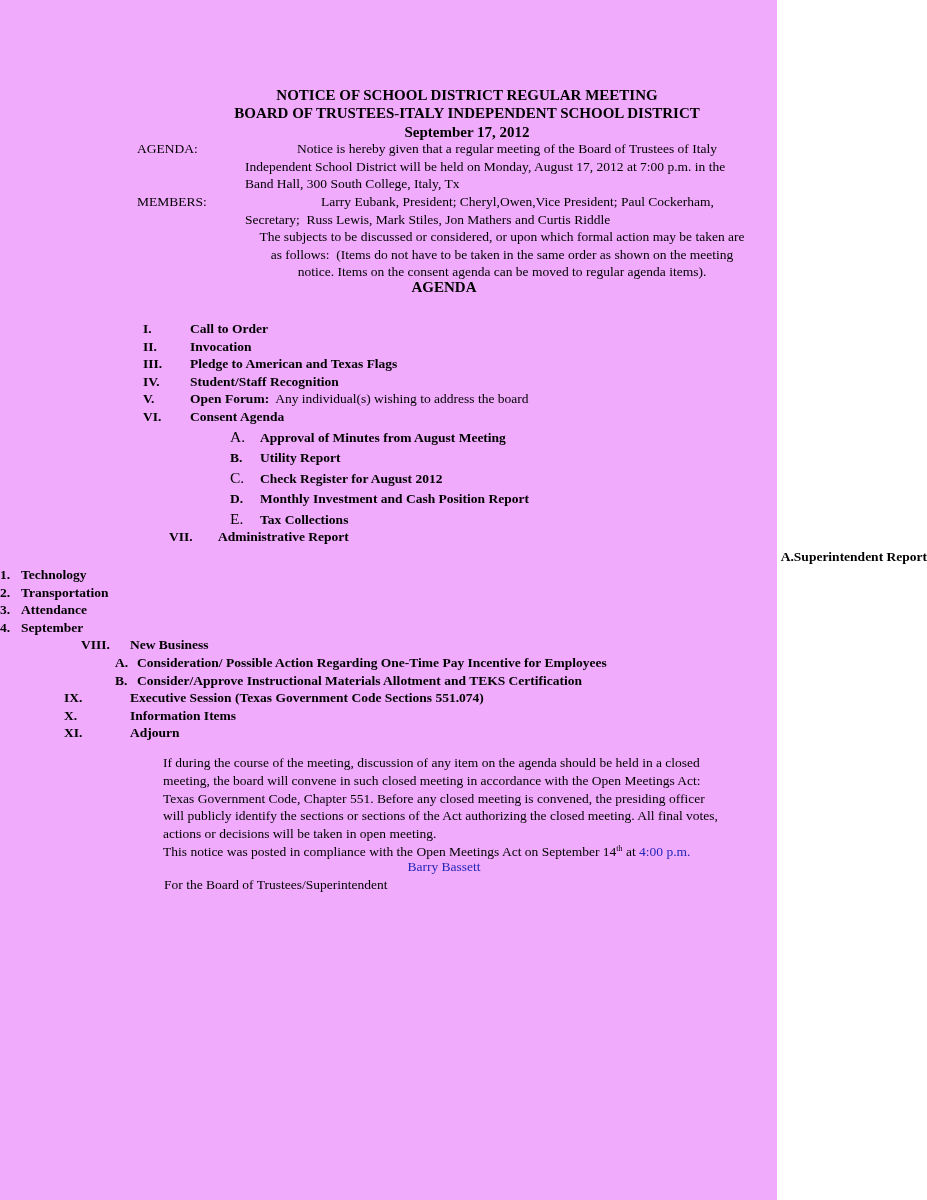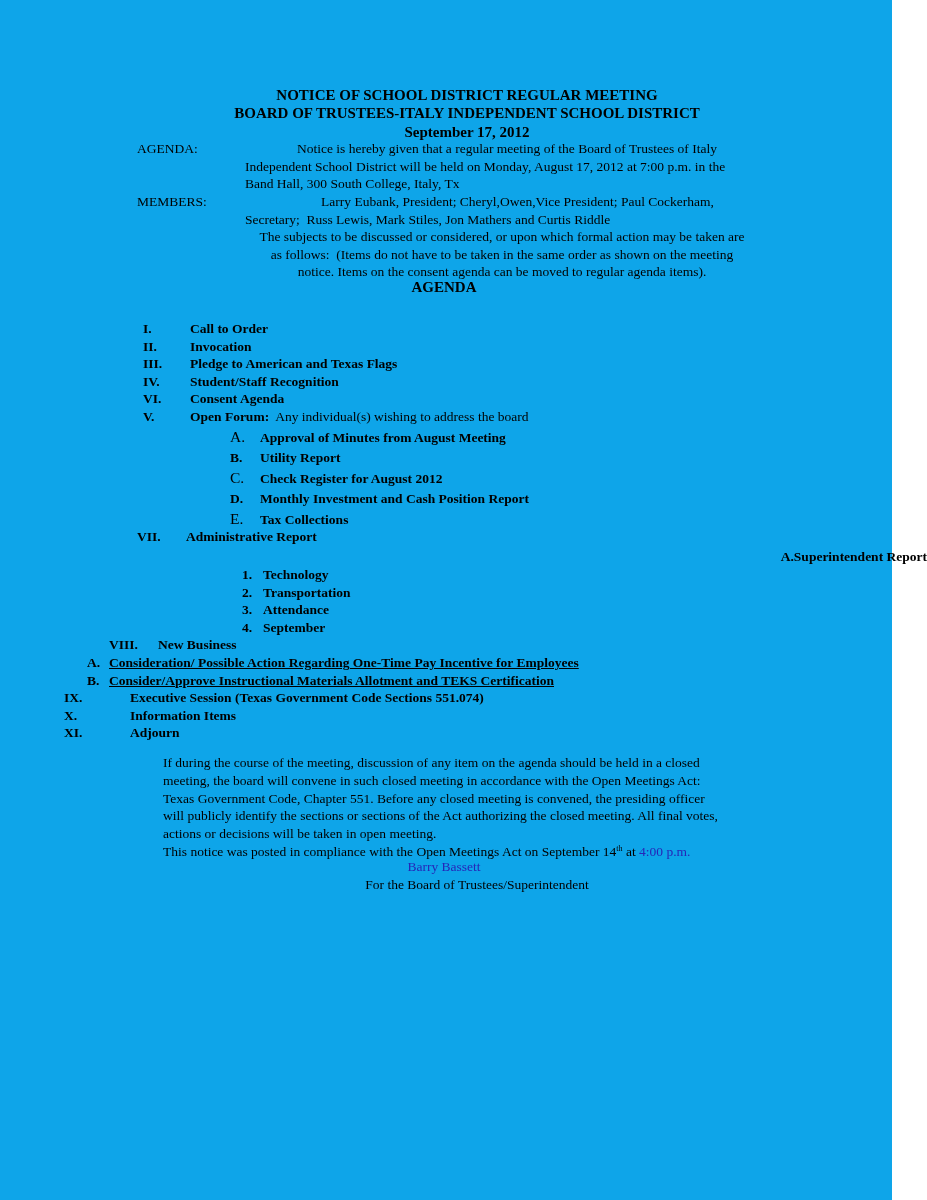--- a/index.html
+++ b/index.html
@@ -1,17 +1,17 @@
 <!DOCTYPE html>
 <html><head>
 <meta charset="utf-8">
 <style>
   html,body { margin:0; padding:0; background:#ffffff; }
   .page {
-    position:relative; width:892px; height:1200px; background:#0ea5e9;
+    position:relative; width:777px; height:1200px; background:#f0abfc;
     font-family:"Liberation Serif", serif; color:#000000;
     font-size:13.5px; line-height:17.6px;
   }
   .line { white-space:pre-wrap; }
   .blue { color:#2626b8; }
 
   .titles { position:absolute; top:86px; left:137px; width:660px; text-align:center;
             font-weight:bold; font-size:15px; line-height:18.3px; }
 
   .label-row { position:absolute; left:137px; width:660px; }
@@ -27,33 +27,33 @@
   .agenda-heading { position:absolute; top:279px; left:137px; width:614px;
                     text-align:center; font-weight:bold; font-size:15px; }
 
   .agenda-list { position:absolute; top:320px; left:0; width:927px; }
   .row { line-height:17.6px; white-space:pre-wrap; }
   .mk { display:inline-block; font-weight:bold; }
   .tx { font-weight:bold; }
   .tx-reg { font-weight:normal; }
 
   .l1  { padding-left:143px; } .l1  .mk { width:47px; }
-  .vii { padding-left:137px; } .vii .mk { width:49px; }
-  .viii{ padding-left:109px; } .viii .mk{ width:49px; }
+  .vii { padding-left:137px;margin-left:32px; } .vii .mk { width:49px; }
+  .viii{ padding-left:81px; } .viii .mk{ width:49px; }
   .l1x { padding-left:64px; } .l1x .mk { width:66px; }
   .l2a { padding-left:230px; margin-top:2.4px; } .l2a .mk { width:30px; }
   .l2b { padding-left:228px; margin-top:2.4px;text-align:right; } .l2b .mk { width:32px; }
-  .l3  { padding-left:242px; } .l3  .mk { width:21px; }
-  .l2c { padding-left:87px;text-decoration:underline; } .l2c .mk { width:22px; }
+  .l3  { } .l3  .mk { width:21px; }
+  .l2c { padding-left:115px; } .l2c .mk { width:22px; }
   .plainmk .mk { font-weight:normal; font-size:15.5px; }
 
   .closing { position:absolute; top:754px; left:163px; width:632px; line-height:17.8px; }
   .closing sup { font-size:8px; line-height:0; }
   .sig-name  { position:absolute; top:858px; left:137px; width:614px; text-align:center; }
-  .sig-title { position:absolute; top:876px; left:164px; width:626px; text-align:center; }
+  .sig-title { position:absolute; top:876px; left:164px; width:626px; }
 </style>
 </head>
 <body>
 
 <div class="page">
 
   <div class="titles">
     <div class="line">NOTICE OF SCHOOL DISTRICT REGULAR MEETING</div>
     <div class="line">BOARD OF TRUSTEES-ITALY INDEPENDENT SCHOOL DISTRICT</div>
     <div class="line">September 17, 2012</div>
@@ -82,22 +82,22 @@
     <div class="line">notice. Items on the consent agenda can be moved to regular agenda items).</div>
   </div>
 
   <div class="agenda-heading">AGENDA</div>
 
   <div class="agenda-list">
     <div class="row l1"><span class="mk">I.</span><span class="tx">Call to Order</span></div>
     <div class="row l1"><span class="mk">II.</span><span class="tx">Invocation</span></div>
     <div class="row l1"><span class="mk">III.</span><span class="tx">Pledge to American and Texas Flags</span></div>
     <div class="row l1"><span class="mk">IV.</span><span class="tx">Student/Staff Recognition</span></div>
+    <div class="row l1"><span class="mk">V.</span><span class="tx">Open Forum:</span><span class="tx-reg">  Any individual(s) wishing to address the board</span></div>
     <div class="row l1"><span class="mk">VI.</span><span class="tx">Consent Agenda</span></div>
-    <div class="row l1"><span class="mk">V.</span><span class="tx">Open Forum:</span><span class="tx-reg">  Any individual(s) wishing to address the board</span></div>
     <div class="row l2a plainmk"><span class="mk">A.</span><span class="tx">Approval of Minutes from August Meeting</span></div>
     <div class="row l2a"><span class="mk">B.</span><span class="tx">Utility Report</span></div>
     <div class="row l2a plainmk"><span class="mk">C.</span><span class="tx">Check Register for August 2012</span></div>
     <div class="row l2a"><span class="mk">D.</span><span class="tx">Monthly Investment and Cash Position Report</span></div>
     <div class="row l2a plainmk"><span class="mk">E.</span><span class="tx">Tax Collections</span></div>
     <div class="row l1 vii"><span class="mk">VII.</span><span class="tx">Administrative Report</span></div>
     <div class="row l2b"><span class="mk">A.</span><span class="tx">Superintendent Report</span></div>
     <div class="row l3"><span class="mk">1.</span><span class="tx">Technology</span></div>
     <div class="row l3"><span class="mk">2.</span><span class="tx">Transportation</span></div>
     <div class="row l3"><span class="mk">3.</span><span class="tx">Attendance</span></div>

